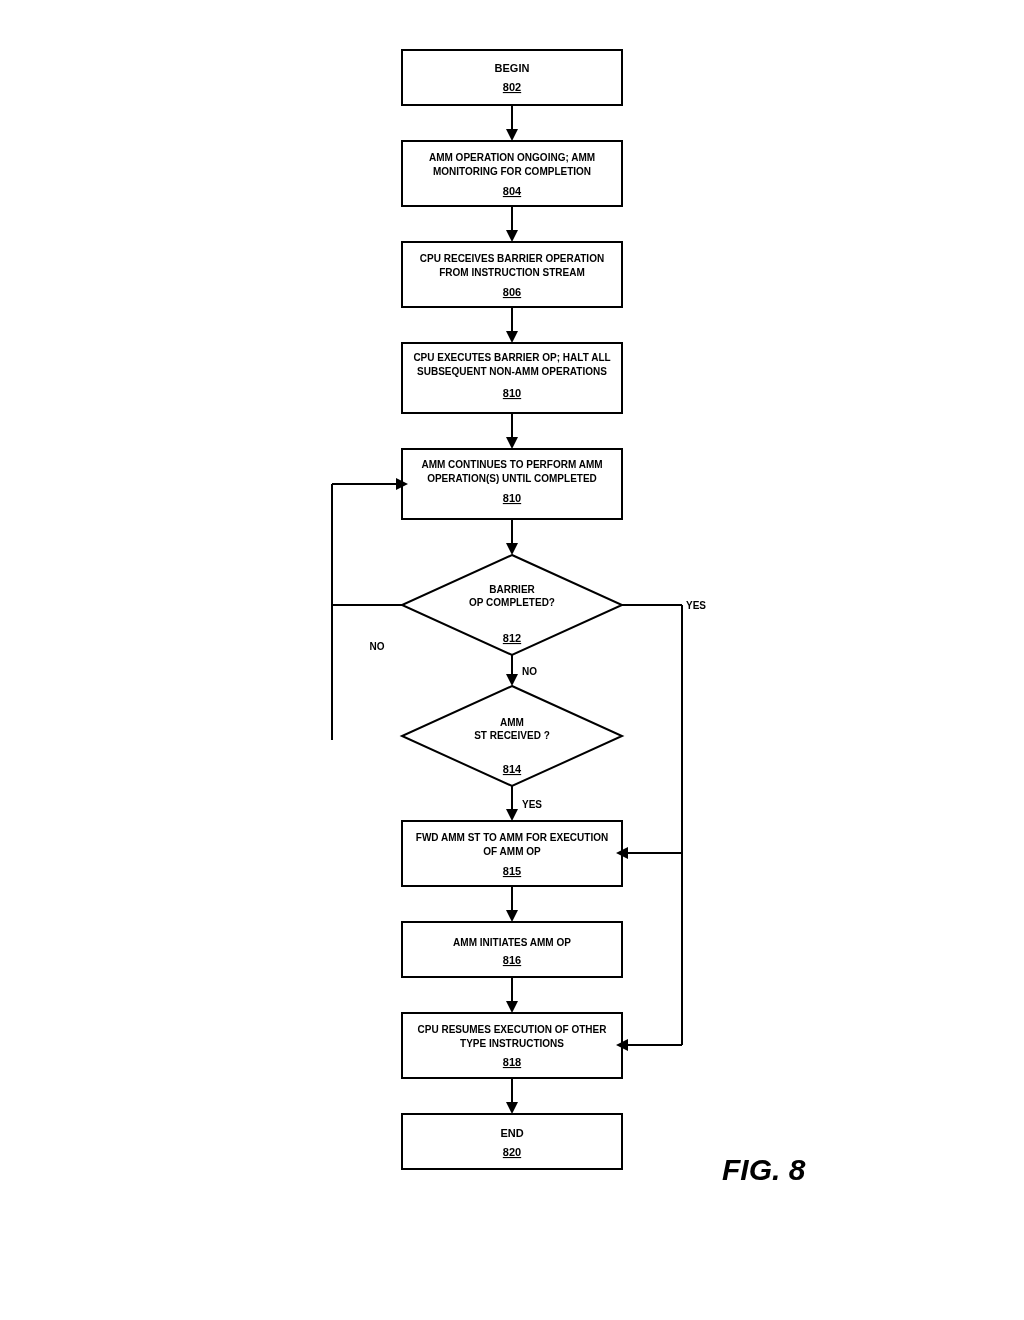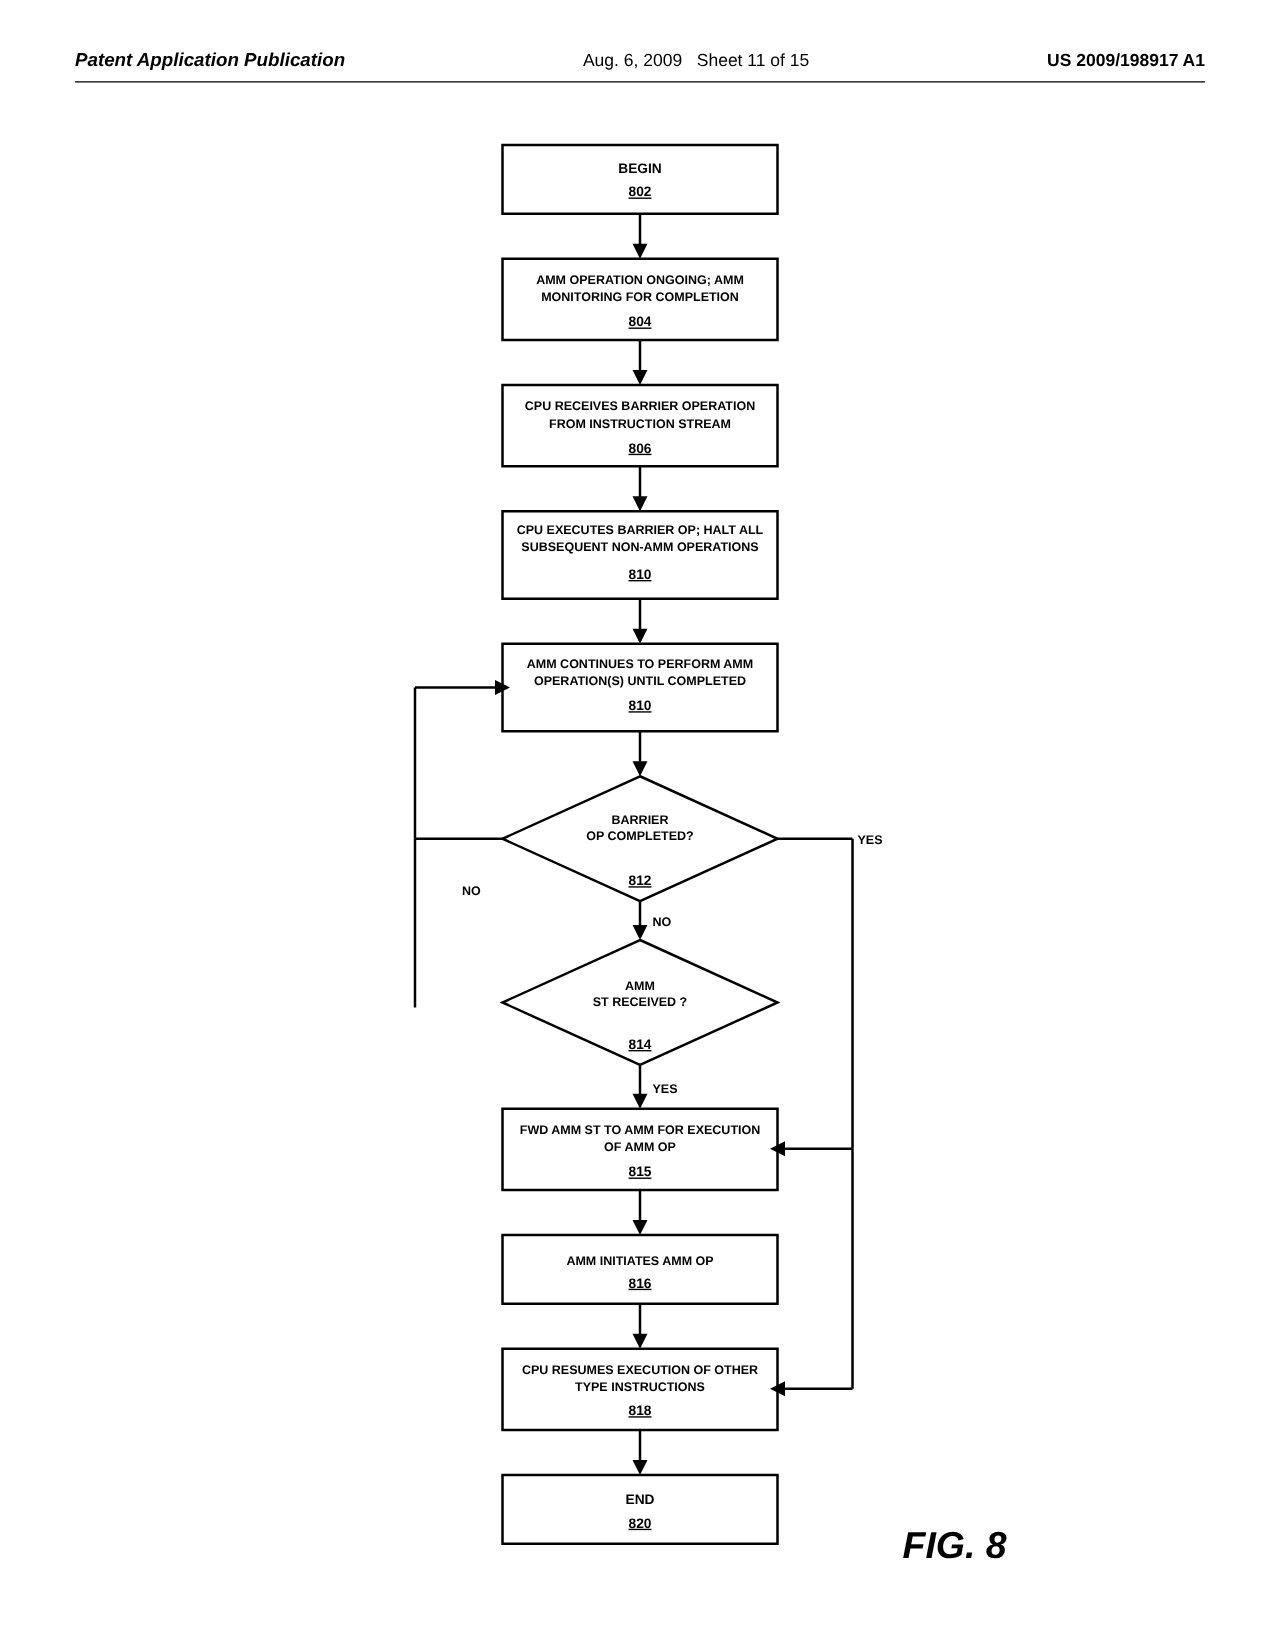--- a/index.html
+++ b/index.html
@@ -47,28 +47,20 @@
 
     svg.flowchart-svg {
       display: block;
       margin: 0 auto;
     }
   </style>
 </head>
 <body>
 
 <div class="page">
-  <div class="header">
-    <div class="header-left">Patent Application Publication</div>
-    <div class="header-center">
-      <span>Aug. 6, 2009</span>&nbsp;&nbsp;
-      <span>Sheet 11 of 15</span>
-    </div>
-    <div class="header-right">US 2009/198917 A1</div>
-  </div>
 
   <svg class="flowchart-svg" width="700" height="1180" viewBox="0 0 700 1180">
 
     <rect x="240" y="10" width="220" height="55" fill="white" stroke="black" stroke-width="2"></rect>
     <text x="350" y="32" text-anchor="middle" font-family="Arial" font-size="11" font-weight="bold">BEGIN</text>
     <text x="350" y="51" text-anchor="middle" font-family="Arial" font-size="11" font-weight="bold" text-decoration="underline">802</text>
 
     <line x1="350" y1="65" x2="350" y2="95" stroke="black" stroke-width="2"></line>
     <polygon points="344,89 350,101 356,89" fill="black"></polygon>
 

